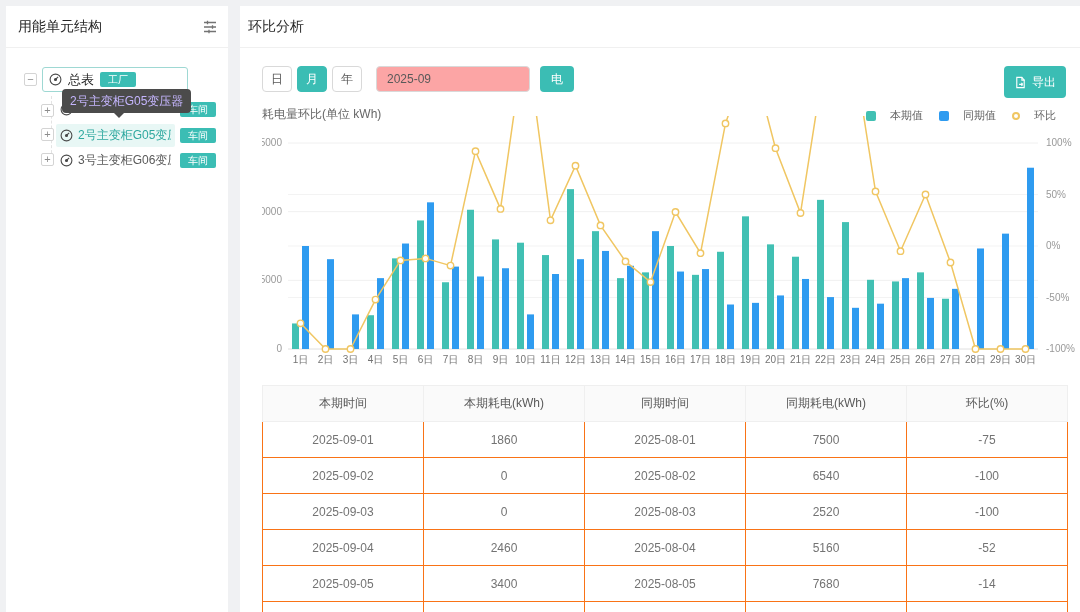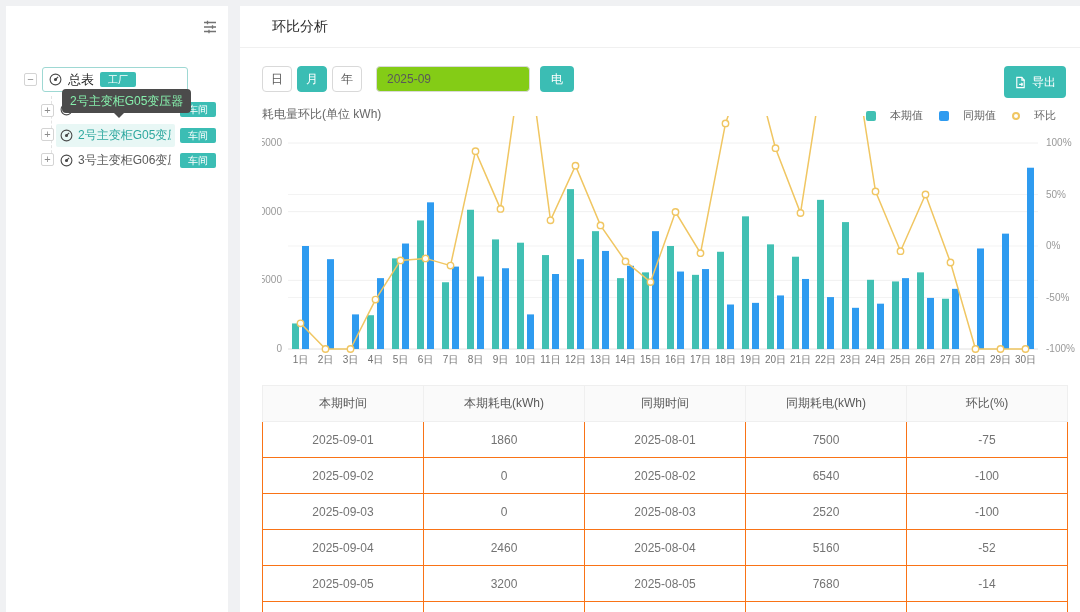--- a/index.html
+++ b/index.html
@@ -3,62 +3,63 @@
 <meta charset="utf-8">
 <style>
   *{box-sizing:border-box;margin:0;padding:0}
   html,body{width:1080px;height:612px;overflow:hidden}
   body{position:relative;background:#f0f1f3;font-family:"Liberation Sans","DejaVu Sans",sans-serif;-webkit-font-smoothing:antialiased}
   .card{position:absolute;top:6px;background:#fff;height:620px;overflow:hidden}
   #sidebar{left:6px;width:222px}
   #main{left:240px;width:840px}
   .panel-header{position:absolute;top:0;left:0;right:0;height:42px;line-height:41px;font-size:14px;color:#262626;border-bottom:1px solid #f0f0f0}
   #sidebar .panel-header{padding-left:12px}
-  #main .panel-header{padding-left:32px}
+  #main .panel-header{padding-left:8px}
   
   #filter-ic{position:absolute;top:13px;right:10px;width:16px;height:16px;cursor:pointer}
   .expander{position:absolute;width:13px;height:13px;border:1px solid #d4d4d4;border-radius:2px;background:#fff;color:#8c8c8c;font-size:11px;line-height:10px;text-align:center;cursor:pointer}
   .badge{display:inline-block;background:#3bbdb4;color:#fff;font-size:10px;line-height:15px;padding:0 8px;border-radius:2px;vertical-align:middle;white-space:nowrap}
   .gauge{width:13px;height:13px;flex:0 0 13px}
   .tree-row{position:absolute;display:flex;align-items:center;gap:5px;font-size:12px;color:#595959}
   #root-box{position:absolute;left:36px;top:61px;width:146px;height:25px;border:1px solid #9ed8d3;border-radius:3px;display:flex;align-items:center;gap:6px;padding:0 6px;background:#fff}
   #root-box .lbl{font-size:13px;color:#262626}
   #row1{left:50px;top:94px;width:160px}
   #row2{left:50px;top:118px;width:160px}
   #row3{left:50px;top:143px;width:160px}
   .row-inner{display:flex;align-items:center;gap:5px;padding:3px 4px;border-radius:2px;flex:1 1 auto;min-width:0}
   #row2 .row-inner{background:#e8f7f5}
   #row2 .lbl{color:#2ea89f}
   .tree-row .lbl{white-space:nowrap;overflow:hidden;max-width:96px}
   .guide{position:absolute;left:45px;top:90px;height:62px;border-left:1px dashed #e3e3e3}
-  #tree-tooltip{position:absolute;left:56px;top:83px;padding:4px 8px;background:#4b4b4b;color:#86efac;font-size:12px;line-height:16px;border-radius:4px;white-space:nowrap;z-index:6}
+  #tree-tooltip{position:absolute;left:56px;top:83px;padding:4px 8px;background:#4b4b4b;color:#c4b5fd;font-size:12px;line-height:16px;border-radius:4px;white-space:nowrap;z-index:6}
   #tree-tooltip:after{content:"";position:absolute;left:52px;bottom:-5px;border:5px solid transparent;border-top-color:#4b4b4b;border-bottom:0}
   
   #toolbar{position:absolute;left:22px;top:60px;right:14px;height:26px}
   .pbtn{position:relative;float:left;width:30px;height:26px;margin-right:5px;border:1px solid #d9d9d9;border-radius:4px;background:#fff;color:#595959;font-size:12px;line-height:24px;text-align:center;cursor:pointer}
   .pbtn.active{background:#3bbdb4;border-color:#3bbdb4;color:#fff}
-  #date-input{position:absolute;left:114px;top:0;width:154px;height:26px;border:1px solid #d9d9d9;border-radius:4px;padding:8px 10px;font-size:12px;color:#595959;font-family:inherit;outline:none;background:#84cc16}
+  #date-input{position:absolute;left:114px;top:0;width:154px;height:26px;border:1px solid #d9d9d9;border-radius:4px;padding:8px 10px;font-size:12px;color:#595959;font-family:inherit;outline:none;background:#fca5a5}
   #energy-btn{position:absolute;left:278px;top:0;width:34px;height:26px;background:#3bbdb4;border:none;border-radius:4px;color:#fff;font-size:12px;cursor:pointer}
   #export-btn{position:absolute;right:0;top:0;height:32px;padding:0 10px;background:#3bbdb4;border:none;border-radius:4px;color:#fff;font-size:12px;cursor:pointer;display:flex;align-items:center;gap:5px}
   
   #chart-title{position:absolute;left:22px;top:100px;font-size:12px;color:#666}
   #legend{position:absolute;right:24px;top:102px;display:flex;gap:16px;align-items:center}
   .legend-item{display:flex;align-items:center;gap:14px;font-size:11px;color:#666;cursor:pointer}
   .legend-sq{width:10px;height:10px;border-radius:2px}
   .legend-ring{width:8px;height:8px;border-radius:50%;border:2px solid #f0c662;background:#fff}
   #chart-svg{position:absolute;left:22px;top:98px}
   
   #cmp-table{position:absolute;left:22px;top:379px;width:806px;border-collapse:collapse;table-layout:fixed}
   #cmp-table th{background:#fafafa;border:1px solid #efefef;height:36px;font-size:12px;font-weight:normal;color:#595959;text-align:center}
   #cmp-table td{border:1px solid #f97316;height:36px;font-size:12px;color:#737373;text-align:center;background:#fff}
 </style>
 </head>
 <body>
 
 <div class="card" id="sidebar">
+  <div class="panel-header">用能单元结构</div>
   <svg id="filter-ic" viewBox="0 0 16 16" fill="none" stroke="#737373" stroke-width="1.3">
     <path d="M2 3.5h12M2 8h12M2 12.5h12"></path>
       <path d="M5.5 1.8v3.4M10.5 6.3v3.4M7 10.8v3.4"></path>
   </svg>
 
   <div class="guide"></div>
 
   <span class="expander" style="left:18px;top:67px">−</span>
   <div id="root-box">
     <svg class="gauge" viewBox="0 0 13 13" fill="none" stroke="#4a4a4a" stroke-width="1.1">
@@ -336,21 +337,21 @@
         </tr>
         <tr>
           <td>2025-09-04</td>
           <td>2460</td>
           <td>2025-08-04</td>
           <td>5160</td>
           <td>-52</td>
         </tr>
         <tr>
           <td>2025-09-05</td>
-          <td>3200</td>
+          <td>3400</td>
           <td>2025-08-05</td>
           <td>7680</td>
           <td>-14</td>
         </tr>
         <tr>
           <td>2025-09-06</td>
           <td>9360</td>
           <td>2025-08-06</td>
           <td>10680</td>
           <td>-12</td>

